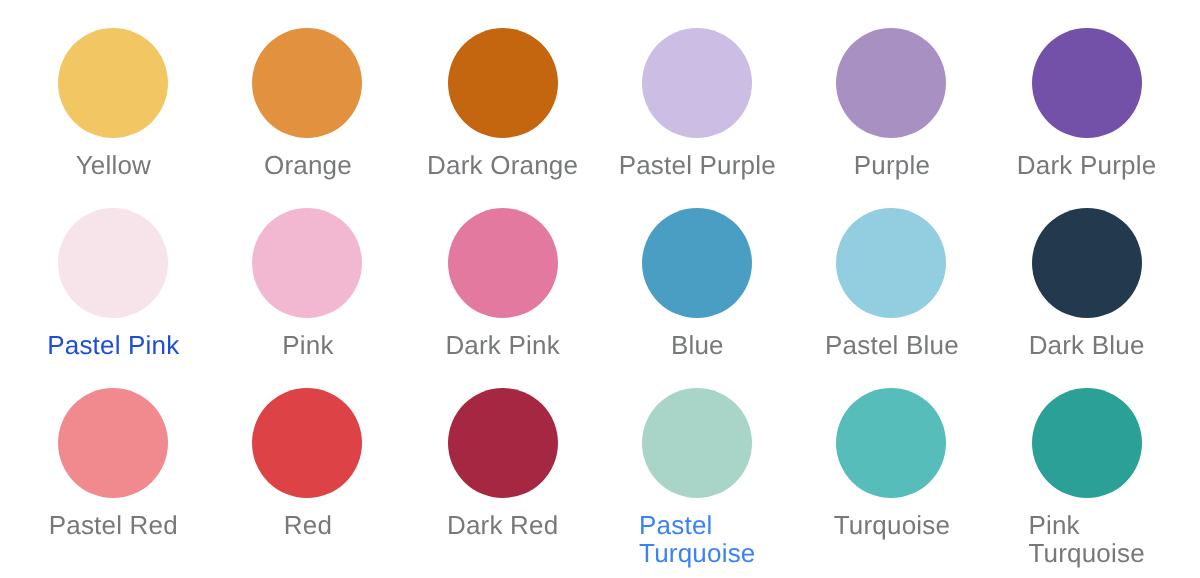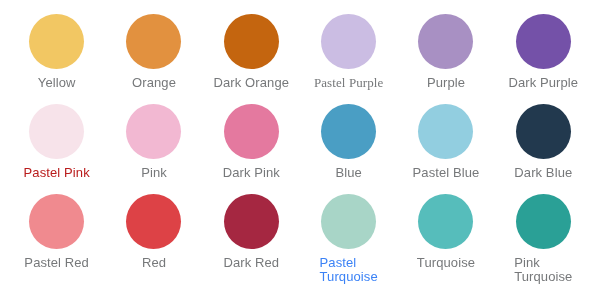--- a/index.html
+++ b/index.html
@@ -69,36 +69,36 @@
     <div class="swatch">
       <div class="swatch-dot" style="background:#e2913f"></div>
       <div class="swatch-label" style="color: rgb(118, 120, 122);">Orange</div>
     </div>
     <div class="swatch">
       <div class="swatch-dot" style="background:#c4650f"></div>
       <div class="swatch-label" style="color: rgb(118, 120, 122);">Dark Orange</div>
     </div>
     <div class="swatch">
       <div class="swatch-dot" style="background:#cbbde3"></div>
-      <div class="swatch-label" style="color: rgb(118, 120, 122); font-family: Liberation Serif, serif;">Pastel Purple</div>
+      <div class="swatch-label" style="color: rgb(118, 120, 122);">Pastel Purple</div>
     </div>
     <div class="swatch">
       <div class="swatch-dot" style="background:#a890c3"></div>
       <div class="swatch-label" style="color: rgb(118, 120, 122);">Purple</div>
     </div>
     <div class="swatch">
       <div class="swatch-dot" style="background:#7451a8"></div>
       <div class="swatch-label" style="color: rgb(118, 120, 122);">Dark Purple</div>
     </div>
   </div>
 
   <div class="palette-row">
     <div class="swatch">
       <div class="swatch-dot" style="background:#f7e3ea"></div>
-      <div class="swatch-label" style="color: #b91c1c;">Pastel Pink</div>
+      <div class="swatch-label" style="color: #1d4ed8;">Pastel Pink</div>
     </div>
     <div class="swatch">
       <div class="swatch-dot" style="background:#f2b8d2"></div>
       <div class="swatch-label" style="color: rgb(118, 120, 122);">Pink</div>
     </div>
     <div class="swatch">
       <div class="swatch-dot" style="background:#e4799f"></div>
       <div class="swatch-label" style="color: rgb(118, 120, 122);">Dark Pink</div>
     </div>
     <div class="swatch">

